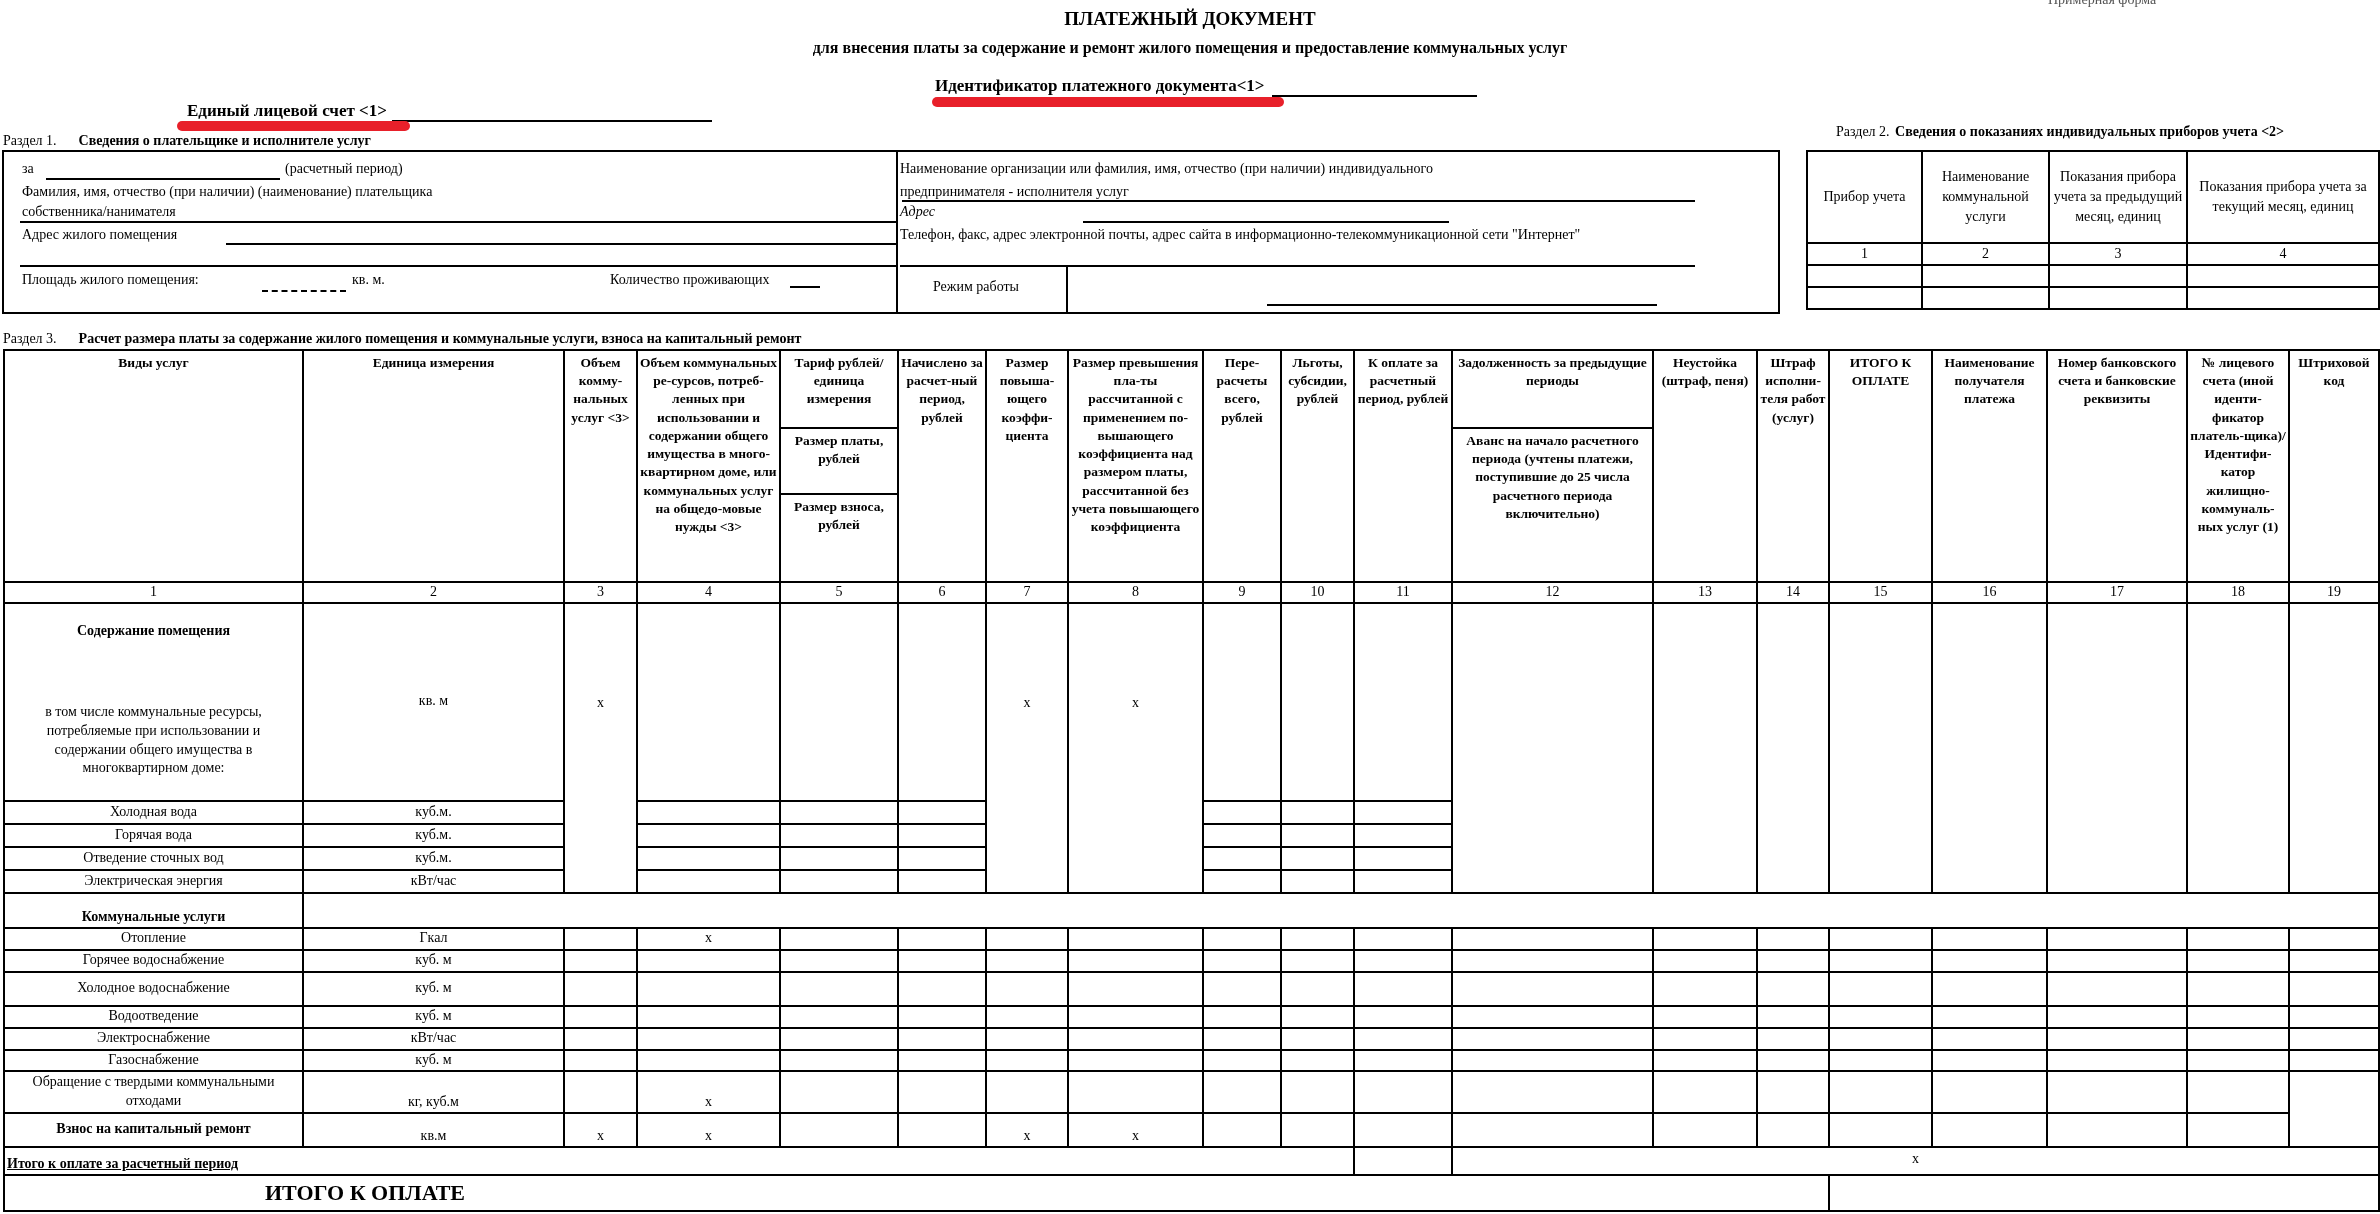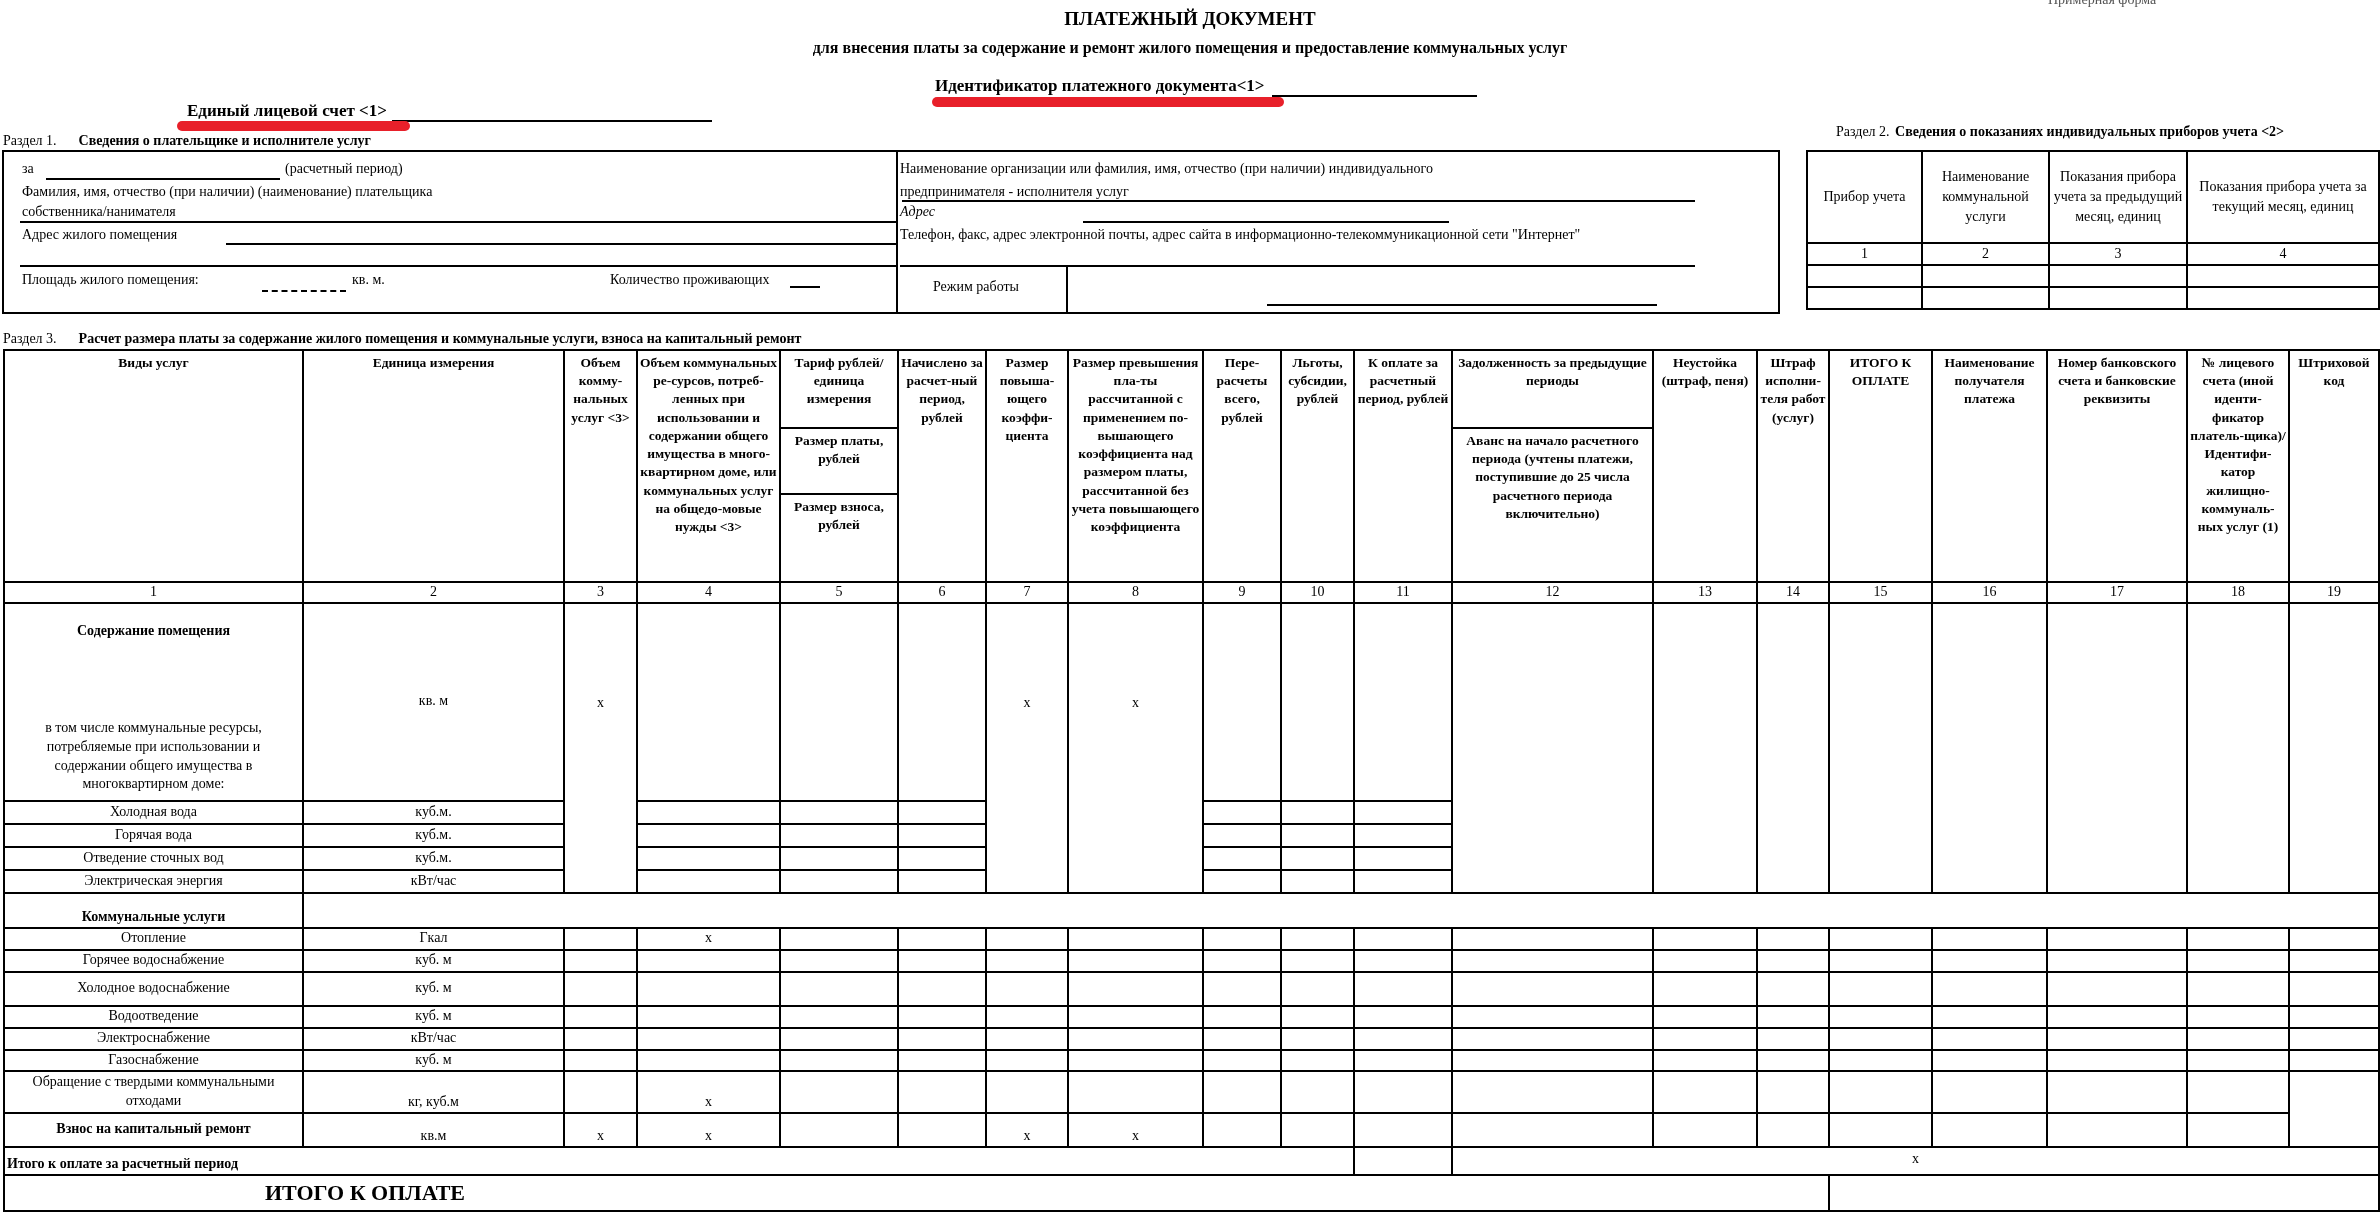--- a/index.html
+++ b/index.html
@@ -195,21 +195,21 @@
     <td class="num">14</td>
     <td class="num">15</td>
     <td class="num">16</td>
     <td class="num">17</td>
     <td class="num">18</td>
     <td class="num">19</td>
   </tr>
 
   <tr style="height:198px">
     <td class="lbl" style="vertical-align:top; padding:18px 20px 0;">
-      <div class="b" style="margin-bottom:78px;">Содержание помещения</div>
+      <div class="b" style="margin-bottom:62px;">Содержание помещения</div>
       <div>в том числе коммунальные ресурсы, потребляемые при использовании и содержании общего имущества в многоквартирном доме:</div>
     </td>
     <td class="lbl">кв. м</td>
     <td class="x" rowspan="5" style="padding-top:90px; vertical-align:top;">x</td>
     <td></td>
     <td></td>
     <td></td>
     <td class="x" rowspan="5" style="padding-top:90px; vertical-align:top;">x</td>
     <td class="x" rowspan="5" style="padding-top:90px; vertical-align:top;">x</td>
     <td></td>
@@ -433,21 +433,21 @@
         <td></td>
         <td></td>
         <td></td>
         <td></td>
         <td></td>
         <td></td>
         <td></td>
   </tr>
 
   <tr style="height:28px">
-    <td colspan="10" class="b" style="text-align:left; font-size:14px; padding-left:2px; vertical-align:bottom;">Итого к оплате за расчетный период</td>
+    <td colspan="10" class="b" style="text-align:left; font-size:14px; padding-left:2px; vertical-align:bottom;text-decoration:underline;">Итого к оплате за расчетный период</td>
     <td></td>
     <td colspan="8" class="x" style="vertical-align:top; padding-top:2px;">x</td>
   </tr>
 
   <tr style="height:36px">
     <td colspan="14" class="b" style="font-size:22px; padding-left:260px; text-align:left;">ИТОГО К ОПЛАТЕ</td>
     <td colspan="5"></td>
   </tr>
 </tbody>
   </table>

